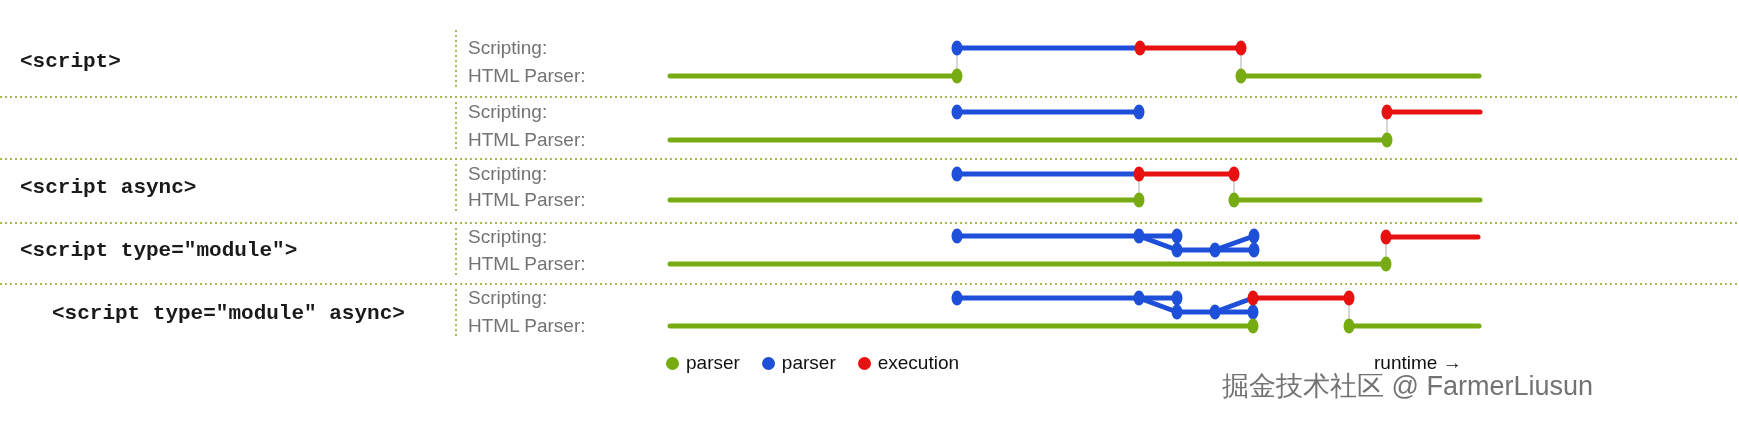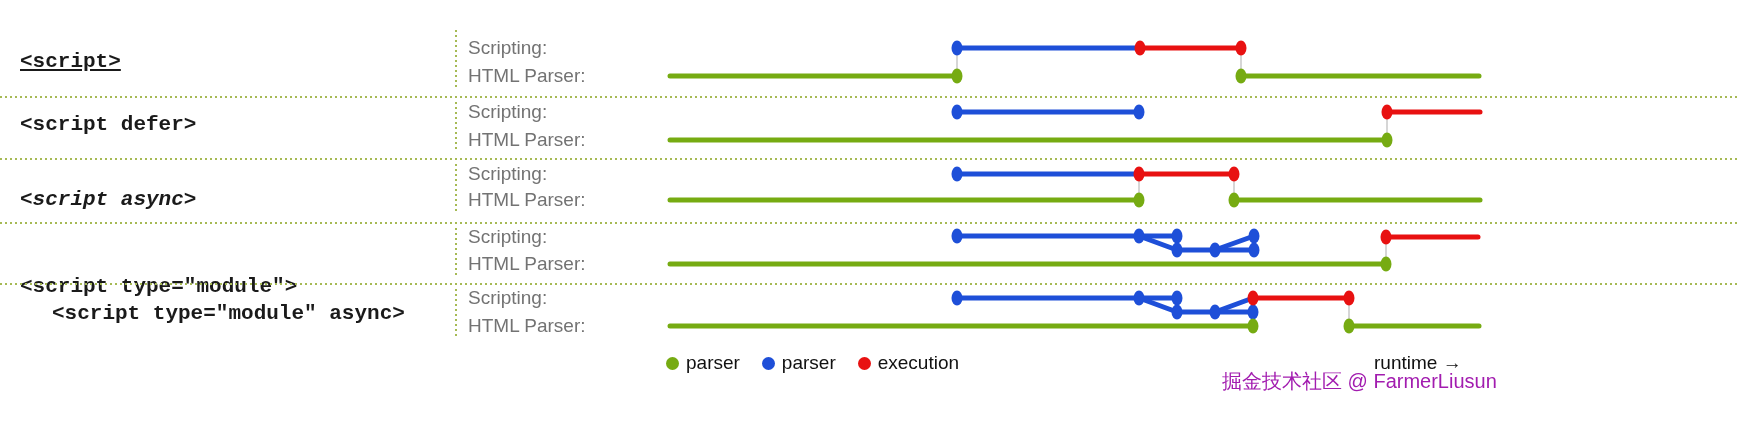--- a/index.html
+++ b/index.html
@@ -11,21 +11,21 @@
   .h-sep{position:absolute;left:0;width:1739px;height:2px;
          background:repeating-linear-gradient(90deg,var(--sep) 0 2px,transparent 2px 5px);}
   .v-sep{position:absolute;width:2px;
          background:repeating-linear-gradient(180deg,var(--sep) 0 2px,transparent 2px 5px);}
   svg{position:absolute;left:0;top:0;}
   .legend{position:absolute;display:flex;align-items:center;gap:22px;}
   .legend-item{display:flex;align-items:center;gap:7px;}
   .legend-dot{width:13px;height:13px;border-radius:50%;display:inline-block;}
   .legend-label{font-size:19px;color:#111;}
   .runtime{position:absolute;font-size:19px;color:#111;white-space:pre;}
-  .watermark{position:absolute;font-size:20px;color:#a21caf;white-space:pre;
+  .watermark{position:absolute;font-size:27px;color:#737373;white-space:pre;
              text-shadow:0 0 3px #fff,1px 1px 2px #fff,-1px -1px 2px #fff;}
 </style>
 </head>
 <body>
 
 <div class="canvas" style="--sep: #a6ba55;">
   <svg id="timeline-svg" width="1739" height="443" viewBox="0 0 1739 443">
       <line x1="957" y1="48" x2="957" y2="76" stroke="#c9c9c9" stroke-width="1.5" stroke-linecap="butt"></line>
       <line x1="1241" y1="48" x2="1241" y2="76" stroke="#c9c9c9" stroke-width="1.5" stroke-linecap="butt"></line>
       <line x1="1387" y1="112" x2="1387" y2="140" stroke="#c9c9c9" stroke-width="1.5" stroke-linecap="butt"></line>
@@ -105,33 +105,32 @@
         <span class="legend-dot" style="background: rgb(30, 79, 216);"></span>
         <span class="legend-label">parser</span>
       </span>
       <span class="legend-item">
         <span class="legend-dot" style="background: rgb(232, 17, 17);"></span>
         <span class="legend-label">execution</span>
       </span>
     </div>
   <div class="runtime" id="runtime" style="left: 1374px; top: 352px; text-align: center;">runtime →</div>
   <div class="watermark" id="watermark" style="left: 1222px; top: 368px;">掘金技术社区 @ FarmerLiusun</div>
-<div class="row-tag" style="left: 20px; top: 50px; text-decoration: underline;">&lt;script&gt;</div>
+<div class="row-tag" style="left: 20px; top: 50px;">&lt;script&gt;</div>
     <div class="tl-label" style="left: 468px; top: 37px;">Scripting:</div>
     <div class="tl-label" style="left: 468px; top: 65px;">HTML Parser:</div>
     <div class="v-sep" style="left: 455px; top: 30px; height: 58px;"></div>
-    <div class="row-tag" style="left: 20px; top: 113px;">&lt;script defer&gt;</div>
     <div class="tl-label" style="left: 468px; top: 101px;">Scripting:</div>
     <div class="tl-label" style="left: 468px; top: 129px;">HTML Parser:</div>
     <div class="v-sep" style="left: 455px; top: 102px; height: 50px;"></div>
-    <div class="row-tag" style="left: 20px; top: 188px; font-style: italic;">&lt;script async&gt;</div>
+    <div class="row-tag" style="left: 20px; top: 176px;">&lt;script async&gt;</div>
     <div class="tl-label" style="left: 468px; top: 163px;">Scripting:</div>
     <div class="tl-label" style="left: 468px; top: 189px;">HTML Parser:</div>
     <div class="v-sep" style="left: 455px; top: 164px; height: 50px;"></div>
-    <div class="row-tag" style="left: 20px; top: 239px; margin-top: 36px;">&lt;script type=″module″&gt;</div>
+    <div class="row-tag" style="left: 20px; top: 239px;">&lt;script type=″module″&gt;</div>
     <div class="tl-label" style="left: 468px; top: 226px;">Scripting:</div>
     <div class="tl-label" style="left: 468px; top: 253px;">HTML Parser:</div>
     <div class="v-sep" style="left: 455px; top: 228px; height: 49px;"></div>
     <div class="row-tag" style="left: 20px; top: 302px; margin-left: 32px;">&lt;script type=″module″ async&gt;</div>
     <div class="tl-label" style="left: 468px; top: 287px;">Scripting:</div>
     <div class="tl-label" style="left: 468px; top: 315px;">HTML Parser:</div>
     <div class="v-sep" style="left: 455px; top: 289px; height: 50px;"></div>
     <div class="h-sep" style="top: 96px;"></div>
     <div class="h-sep" style="top: 158px;"></div>
     <div class="h-sep" style="top: 222px;"></div>

